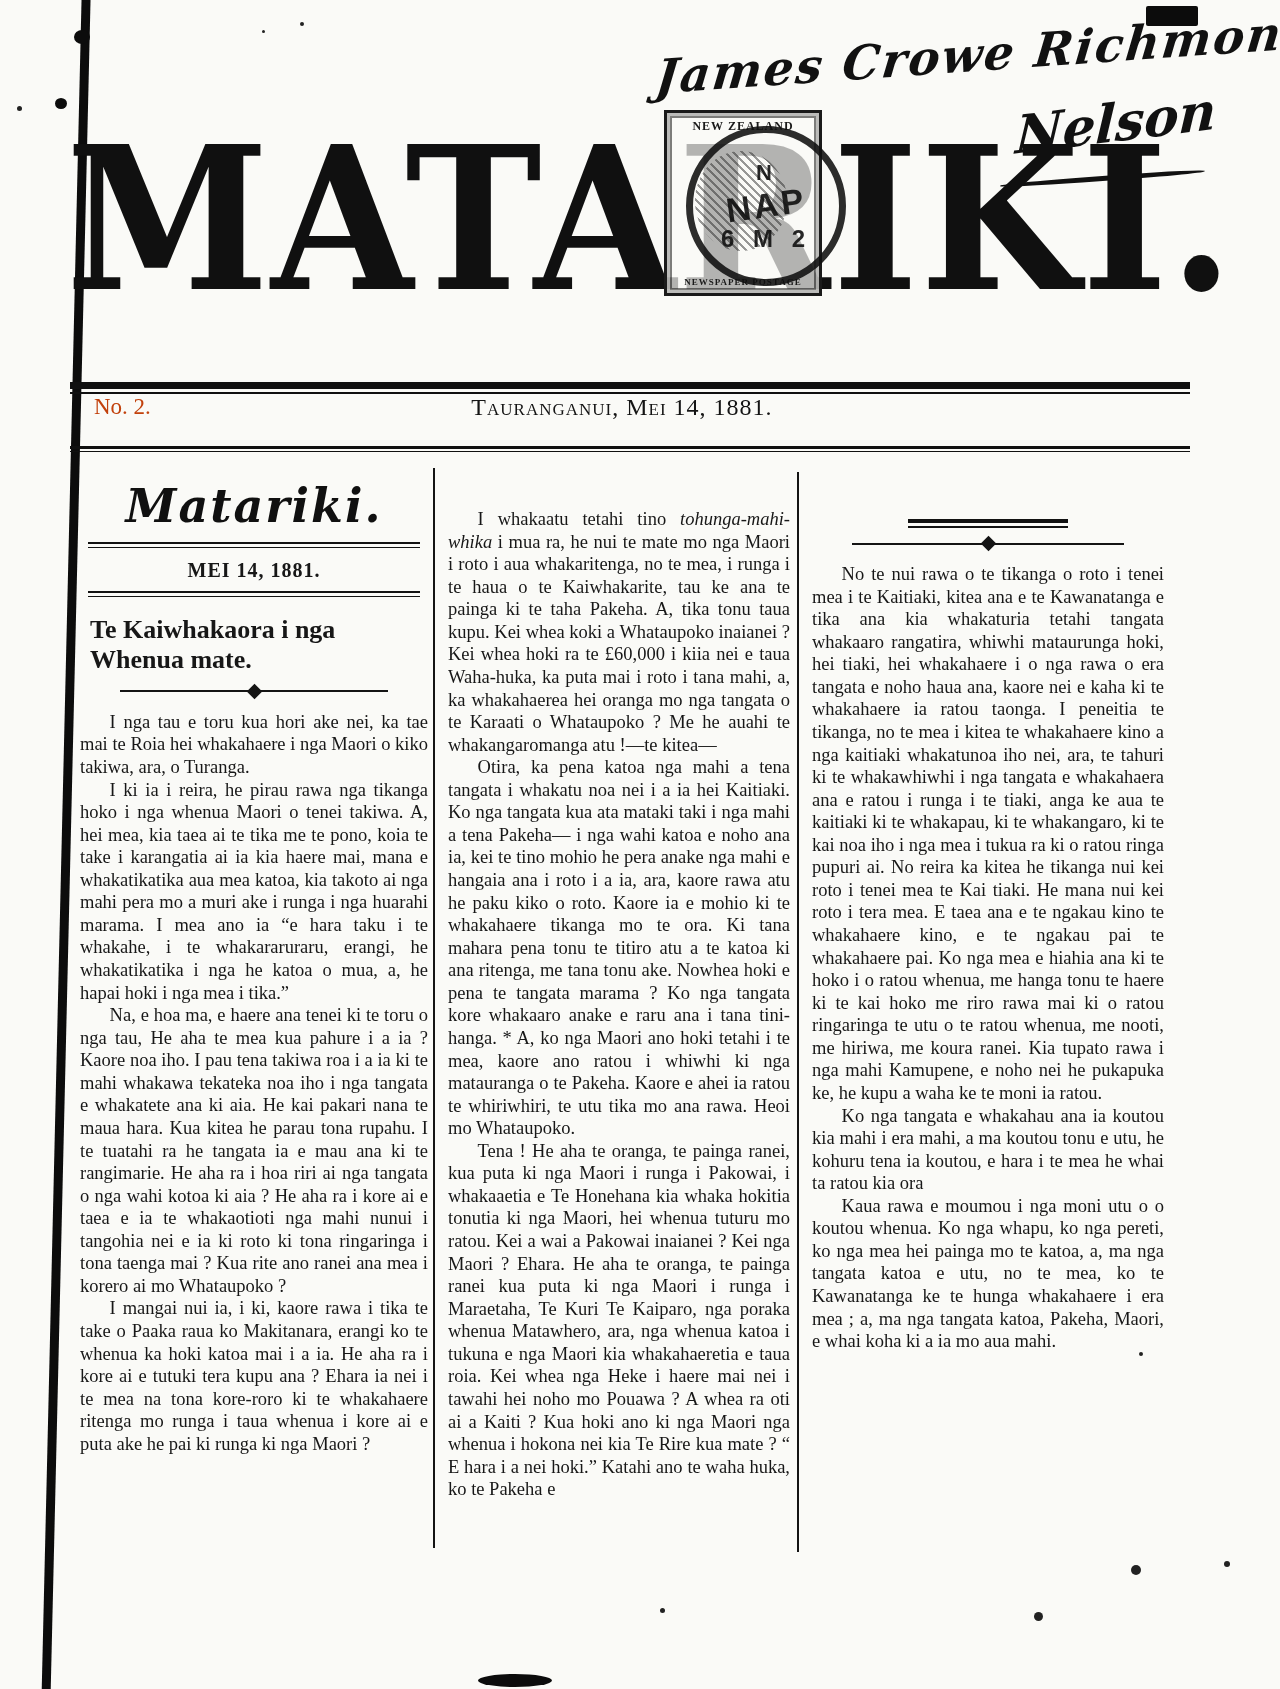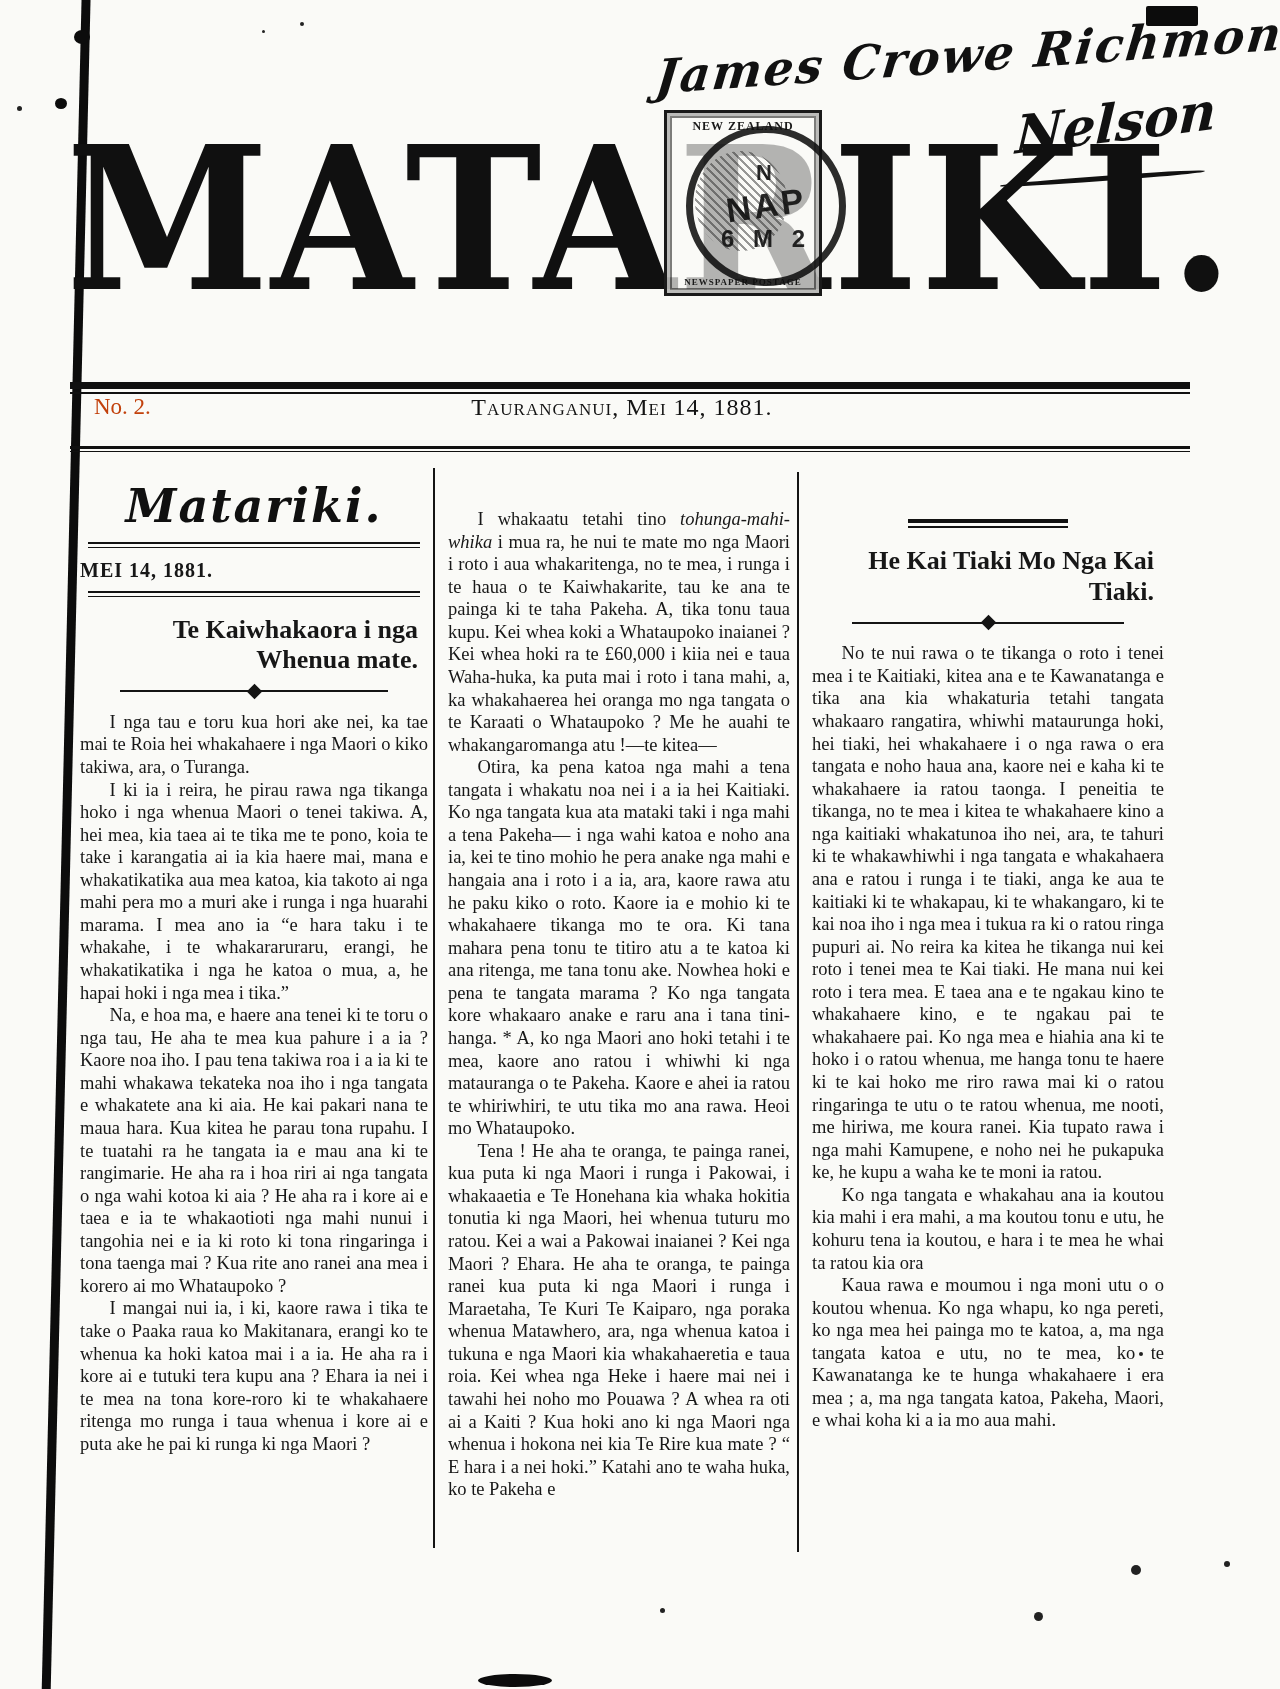--- a/index.html
+++ b/index.html
@@ -58,23 +58,23 @@
   .postmark .pm3{font-size:24px;letter-spacing:6px;}
   
   .colsep{position:absolute;width:2px;background:#141414;}
   .col{position:absolute;text-align:justify;font-size:18.5px;line-height:1.22;color:#171717;}
   .col p{margin:0;padding:0;text-indent:1.6em;hyphens:none;}
   .col p.noindent{text-indent:0;}
   .nameplate{font-family:"DejaVu Serif", serif;font-weight:bold;font-style:italic;
     font-size:46px;text-align:center;letter-spacing:2px;margin:0 0 8px 0;color:#101010;}
   .rule-double-col{height:3px;border-top:2px solid #121212;border-bottom:1px solid #121212;
     margin:6px 8px;}
-  .date-heading{text-align:left;font-weight:bold;font-size:20px;letter-spacing:1px;
+  .date-heading{text-align:center;font-weight:bold;font-size:20px;letter-spacing:1px;
     margin:10px 0 8px 0;}
-  .article-title{text-align:right;font-weight:bold;font-size:26px;line-height:1.18;
+  .article-title{text-align:left;font-weight:bold;font-size:26px;line-height:1.18;
     margin:18px 10px 6px 10px;text-indent:0;}
   .divider-diamond{display:flex;align-items:center;justify-content:center;margin:10px 40px 14px 40px;}
   .divider-diamond .dline{flex:1;height:2px;background:#141414;}
   .divider-diamond .ddiamond{width:11px;height:11px;background:#141414;transform:rotate(45deg);
     margin:0 -2px;}
   .rule-double-head{height:3px;border-top:4px solid #121212;border-bottom:2px solid #121212;
     width:160px;margin:14px auto 6px auto;}
 </style>
 </head>
 <body>
@@ -143,21 +143,20 @@
   <div class="col" style="left:448px;top:508px;width:342px;">
     <p><span>I whakaatu tetahi tino </span><i>tohunga-mahi-whika</i><span> i mua ra, he nui te mate mo nga Maori i roto i aua whakaritenga, no te mea, i runga i te haua o te Kaiwhakarite, tau ke ana te painga ki te taha Pakeha.  A, tika tonu taua kupu.  Kei whea koki a Whataupoko inaianei ? Kei whea hoki ra te £60,000 i kiia nei e taua Waha-huka, ka puta mai i roto i tana mahi, a, ka whakahaerea hei oranga mo nga tangata o te Karaati o Whataupoko ?  Me he auahi te whakangaromanga atu !—te kitea—</span></p>
     <div>
         <p>Otira, ka pena katoa nga mahi a tena tangata i whakatu noa nei i a ia hei Kaitiaki.  Ko nga tangata kua ata mataki taki i nga mahi a tena Pakeha— i nga wahi katoa e noho ana ia, kei te tino mohio he pera anake nga mahi e hangaia ana i roto i a ia, ara, kaore rawa atu he paku kiko o roto.  Kaore ia e mohio ki te whakahaere tikanga mo te ora.  Ki tana mahara pena tonu te titiro atu a te katoa ki ana ritenga, me tana tonu ake.  Nowhea hoki e pena te tangata marama ?  Ko nga tangata kore whakaaro anake e raru ana i tana tini-hanga. *  A, ko nga Maori ano hoki tetahi i te mea, kaore ano ratou i whiwhi ki nga matauranga o te Pakeha. Kaore e ahei ia ratou te whiriwhiri, te utu tika mo ana rawa.   Heoi mo Whataupoko.</p>
         <p>Tena !   He aha te oranga, te painga ranei, kua puta ki nga Maori i runga i Pakowai, i whakaaetia e Te Honehana kia whaka hokitia tonutia ki nga Maori, hei whenua tuturu mo ratou.  Kei a wai a Pakowai inaianei ?  Kei nga Maori ?  Ehara.  He aha te oranga, te painga ranei kua puta ki nga Maori i runga i Maraetaha, Te Kuri Te Kaiparo, nga poraka whenua Matawhero, ara, nga whenua katoa i tukuna e nga Maori kia whakahaeretia e taua roia.  Kei whea nga Heke i haere mai nei i tawahi hei noho mo Pouawa ?  A whea ra oti ai a Kaiti ?  Kua hoki ano ki nga Maori nga whenua i hokona nei kia Te Rire kua mate ? “ E hara i a nei hoki.”   Katahi ano te waha huka, ko te Pakeha e</p>
       </div>
   </div>
 
   <div class="col" style="left:812px;top:505px;width:352px;">
     <div class="rule-double-head"></div>
-    <div class="article-title">He Kai Tiaki Mo Nga Kai Tiaki.</div>
     <div class="divider-diamond">
       <div class="dline"></div>
       <div class="ddiamond"></div>
       <div class="dline"></div>
     </div>
     <div>
         <p>No te nui rawa o te tikanga o roto i tenei mea i te Kaitiaki, kitea ana e te Kawanatanga e tika ana kia whakaturia tetahi tangata whakaaro rangatira, whiwhi mataurunga hoki, hei tiaki, hei whakahaere i o nga rawa o era tangata e noho haua ana, kaore nei e kaha ki te whakahaere ia ratou taonga.  I peneitia te tikanga, no te mea i kitea te whakahaere kino a nga kaitiaki whakatunoa iho nei, ara, te tahuri ki te whakawhiwhi i nga tangata e whakahaera ana e ratou i runga i te tiaki, anga ke aua te kaitiaki ki te whakapau, ki te whakangaro, ki te kai noa iho i nga mea i tukua ra ki o ratou ringa pupuri ai.  No reira ka kitea he tikanga nui kei roto i tenei mea te Kai tiaki.  He mana nui kei roto i tera mea.  E taea ana e te ngakau kino te whakahaere kino, e te ngakau pai te whakahaere pai.  Ko nga mea e hiahia ana ki te hoko i o ratou whenua, me hanga tonu te haere ki te kai hoko me riro rawa mai ki o ratou ringaringa te utu o te ratou whenua, me nooti, me hiriwa, me koura ranei.  Kia tupato rawa i nga mahi Kamupene, e noho nei he pukapuka ke, he kupu a waha ke te moni ia ratou.</p>
         <p>Ko nga tangata e whakahau ana ia koutou kia mahi i era mahi, a ma koutou tonu e utu, he kohuru tena ia koutou, e hara i te mea he whai ta ratou kia ora</p>
         <p>Kaua rawa e moumou i nga moni utu o o koutou whenua.  Ko nga whapu, ko nga pereti, ko nga mea hei painga mo te katoa, a, ma nga tangata katoa e utu, no te mea, ko te Kawanatanga ke te hunga whakahaere i era mea ; a, ma nga tangata katoa, Pakeha, Maori, e whai koha ki a ia mo aua mahi.</p>
       </div>

